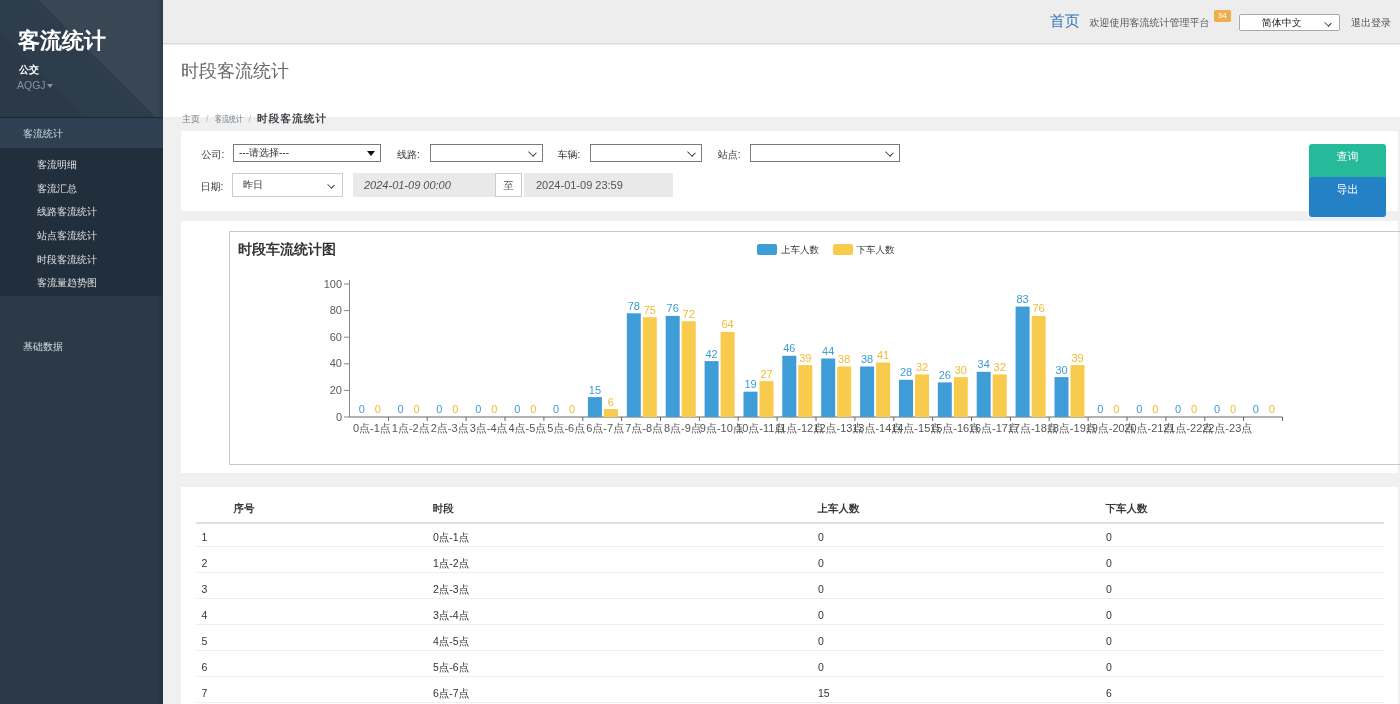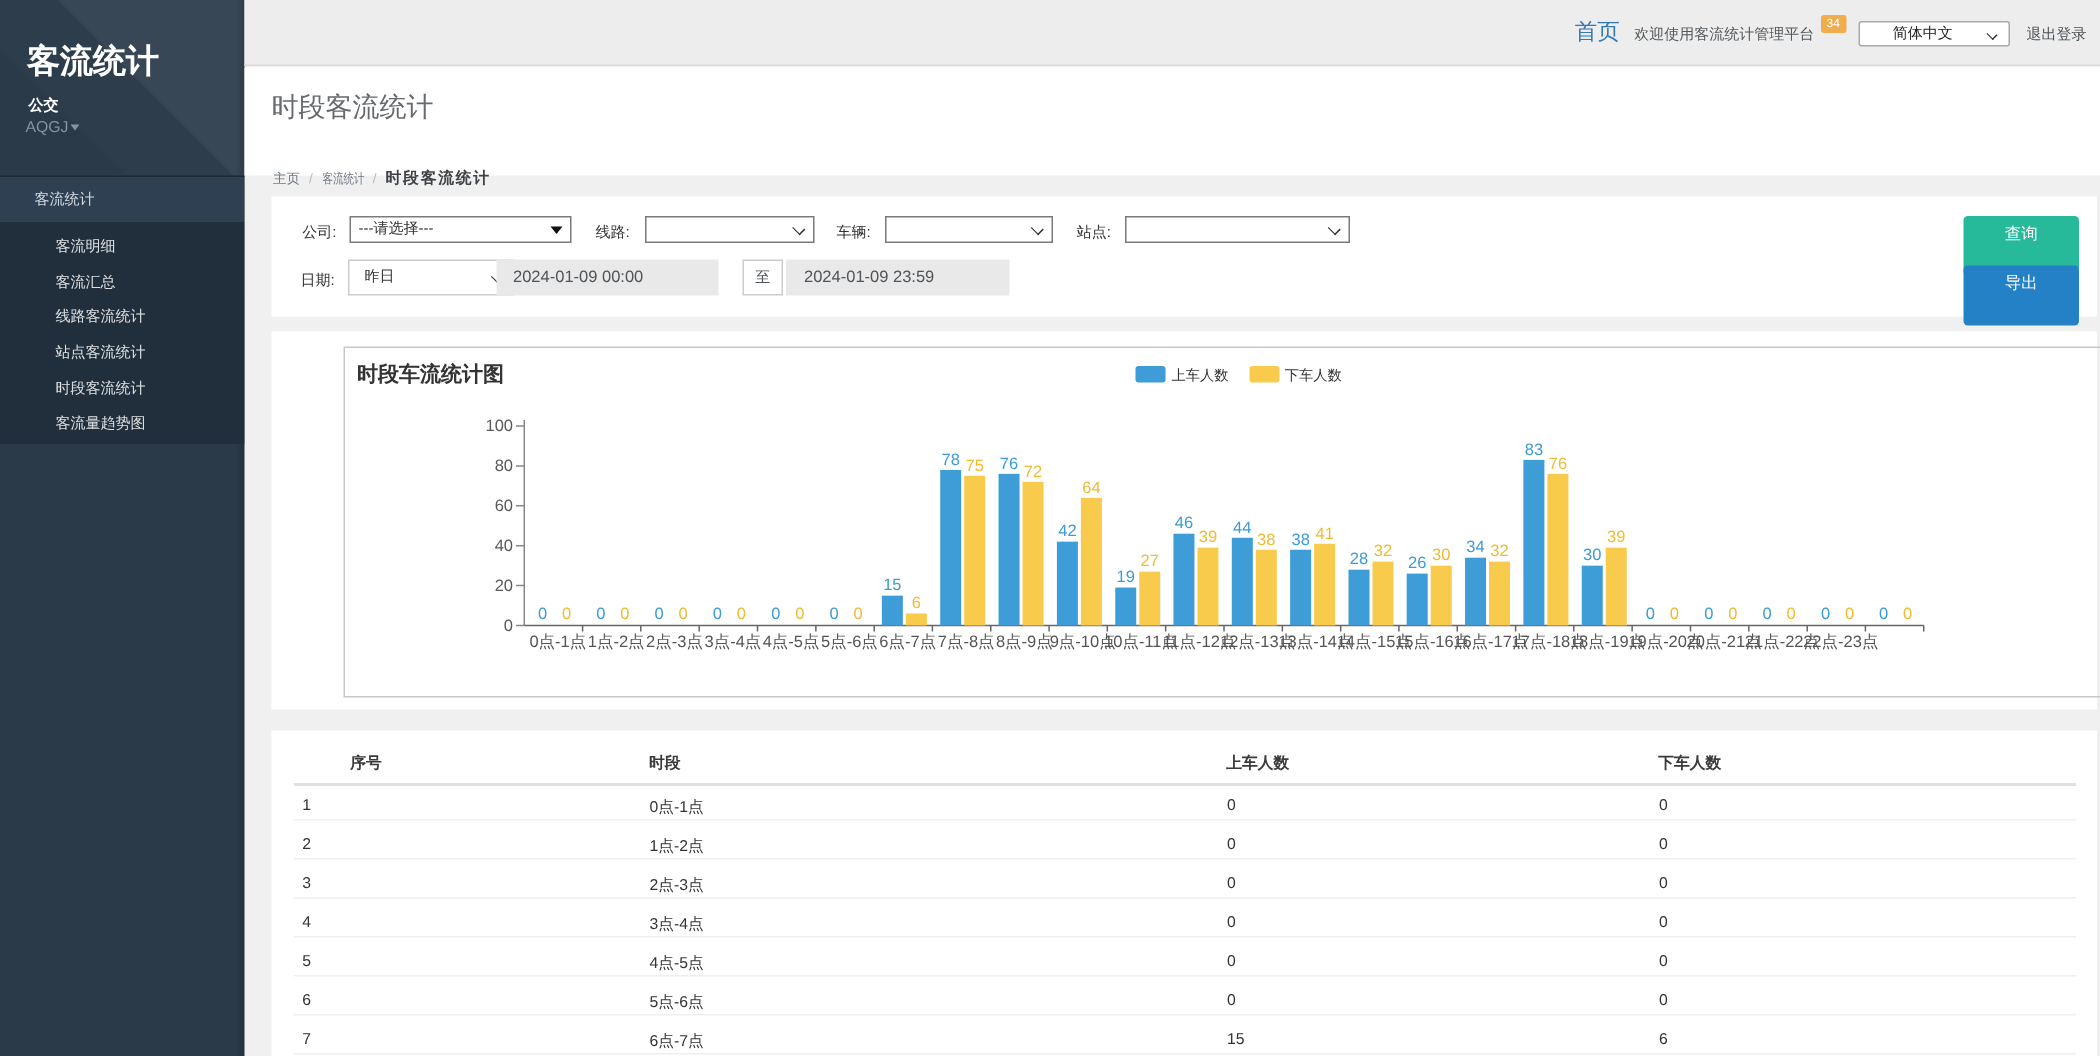--- a/index.html
+++ b/index.html
@@ -84,20 +84,21 @@
   <div id="sb-aqgj">AQGJ<span class="car"></span></div>
   <div class="sb-sec" id="sec1"><span>客流统计</span></div>
   <div id="submenu">
     <div style="top:5px;">客流明细</div>
     <div style="top:29px;">客流汇总</div>
     <div style="top:52px;">线路客流统计</div>
     <div style="top:76px;">站点客流统计</div>
     <div style="top:100px;">时段客流统计</div>
     <div style="top:123px;">客流量趋势图</div>
   </div>
+  <div class="sb-sec" id="sec3"><span>基础数据</span></div>
 </div>
 
 <div id="topnav">
   <div id="tn-home">首页</div>
   <div id="tn-welcome">欢迎使用客流统计管理平台</div>
   <div id="tn-badge">34</div>
   <div id="tn-select">简体中文<span class="chev" style="position:absolute;right:8px;top:5px;width:6px;height:6px;"></span></div>
   <div id="tn-logout">退出登录</div>
 </div>
 
@@ -117,21 +118,21 @@
   <div class="sel1" style="left:409px; width:111.5px;">
       <span class="chv chev"></span>
     </div>
   <span class="flabel" style="left:536.8px; top:17px;">站点:</span>
   <div class="sel1" style="left:569px; width:149.5px;">
       <span class="chv chev"></span>
     </div>
 
   <span class="flabel" style="left:19.4px; top:49px;">日期:</span>
   <div class="sel2" style="left:51px; width:110.5px;">昨日<span class="chev" style="position:absolute; right:8px; top:8px; width:6px; height:6px;"></span></div>
-  <div class="dinput" style="left:150px; width:147.5px; padding-left:11px;">2024-01-09 00:00</div>
+  <div class="dinput" style="left:172px; width:147.5px; padding-left:11px;font-style:italic;">2024-01-09 00:00</div>
   <div class="dinput" style="left:314px; width:27px; background:#fff; border:1px solid #ccc; text-align:center; font-size:10px; padding-left:0;">至</div>
   <div class="dinput" style="left:343px; width:149px; padding-left:12px;">2024-01-09 23:59</div>
 
   <div class="btn" style="top:13px; background:#26b99a;">查询</div>
   <div class="btn" style="top:45.5px; background:#2581c6;">导出</div>
 </div>
 
 <div class="panel" id="p-chart">
   <div id="chartbox">
     <div id="ctitle">时段车流统计图</div>

